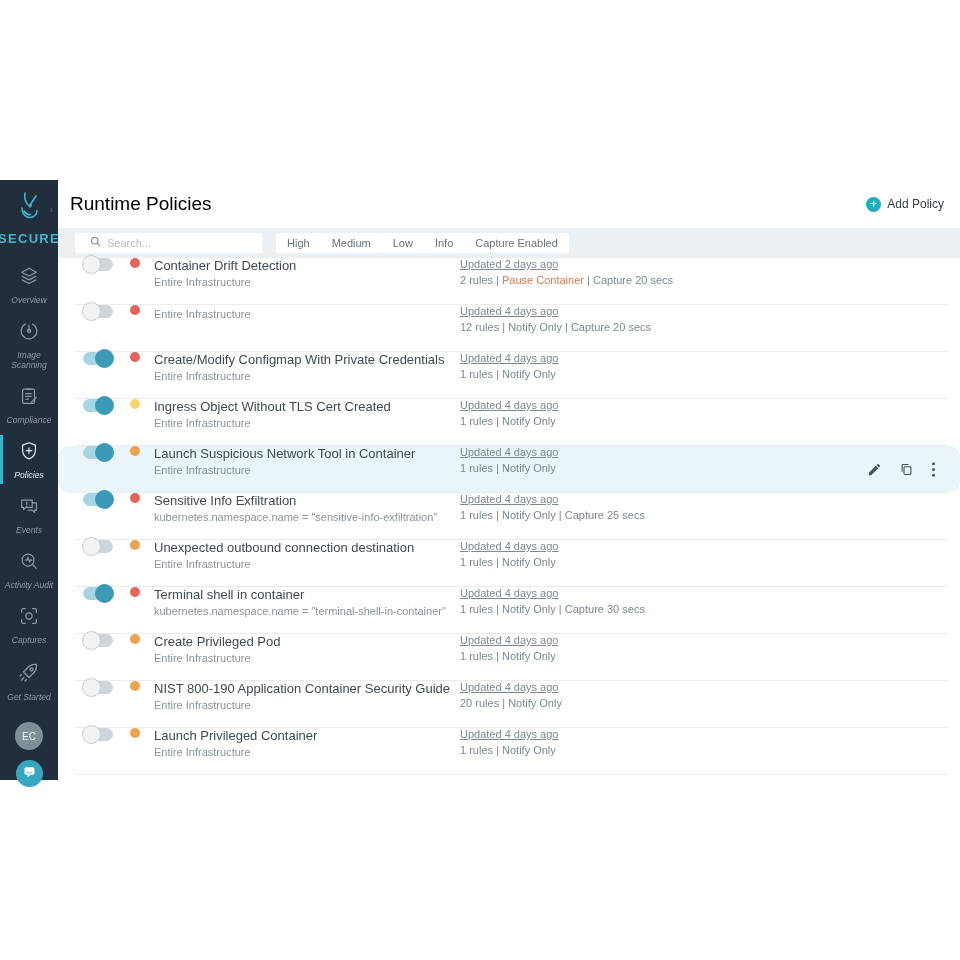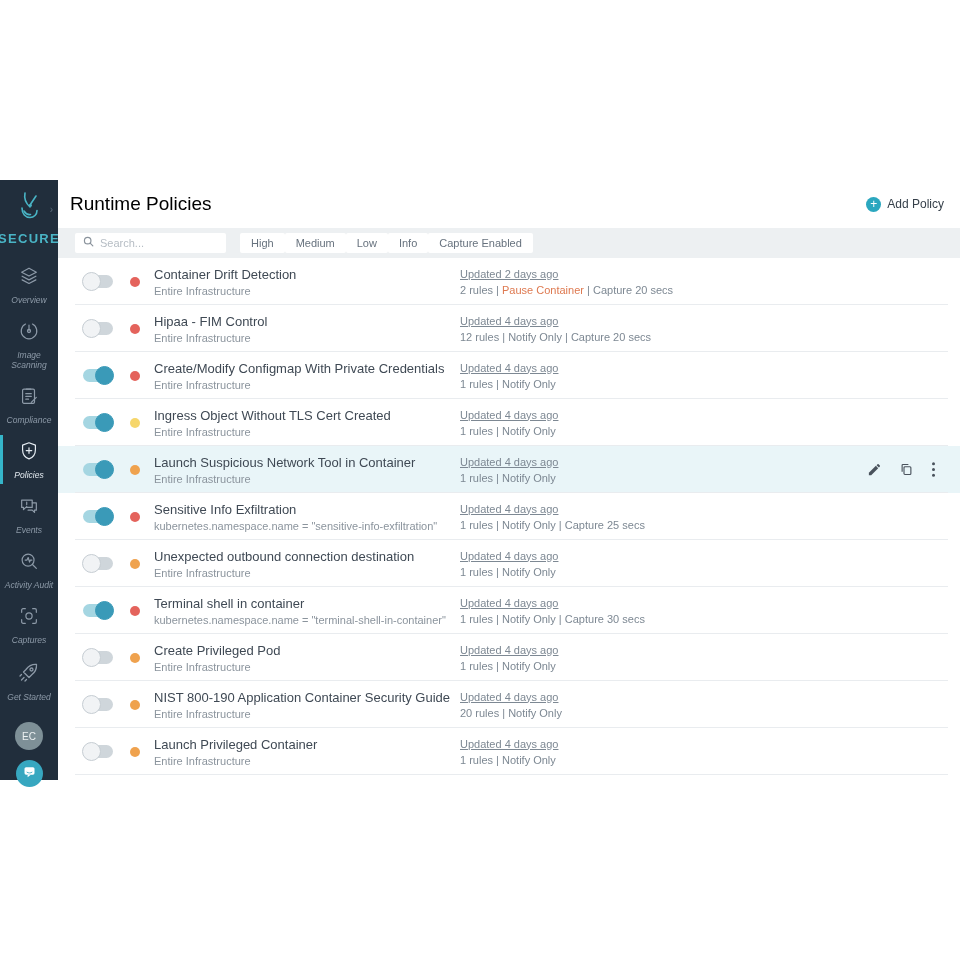--- a/index.html
+++ b/index.html
@@ -25,28 +25,28 @@
   .intercom-btn { width:27px; height:27px; border-radius:50%; background:#37a7c0; display:flex; align-items:center; justify-content:center; cursor:pointer; }
 
   
   .main { flex:1; display:flex; flex-direction:column; background:#fff; min-width:0; }
   .page-header { height:48px; display:flex; align-items:center; padding:0 16px 0 12px; flex-shrink:0; }
   .page-title { font-size:19px; color:#000000; }
   .add-policy { margin-left:auto; display:flex; align-items:center; gap:6px; font-size:12px; color:#353f49; cursor:pointer; }
   .add-icon { width:15px; height:15px; border-radius:50%; background:#2ba7bf; color:#fff; display:flex; align-items:center; justify-content:center; font-size:12px; line-height:13px; }
 
   .filter-bar { height:30px; background:#edf0f2; display:flex; align-items:center; padding:0 12px 0 17px; gap:8px; flex-shrink:0; }
-  .search-box { width:151px; height:20px; background:#fff; border-radius:2px; display:flex; align-items:center; padding:0 7px; gap:5px; margin-right:6px; flex-shrink:0; }
+  .search-box { width:187px; height:20px; background:#fff; border-radius:2px; display:flex; align-items:center; padding:0 14px; gap:5px; margin-right:6px; flex-shrink:0; }
   .search-box svg { flex-shrink:0; }
   .search-box input { border:none; outline:none; font-size:11px; color:#57606a; width:100%; background:transparent; font-family:"Liberation Sans", sans-serif; }
   .search-box input::placeholder { color:#b6bdc4; }
   .filter-btn { background:#fff; border-radius:2px; padding:4px 11px; font-size:11px; color:#67727e; cursor:pointer; white-space:nowrap; }
 
   .rows { flex:1; }
-  .policy-row { height:47px; display:flex; align-items:center; position:relative; cursor:pointer; }
+  .policy-row { height:47px; display:flex; position:relative; cursor:pointer;border-radius:11px; }
   .policy-row.selected { background:#e9f5f8; }
   .policy-row::after { content:''; position:absolute; left:17px; right:12px; bottom:0; height:1px; background:#e9ecef; }
   .cell-toggle { flex:0 0 72px; padding-left:25px; }
   .toggle { width:30px; height:13px; border-radius:7px; background:#cfd6db; position:relative; cursor:pointer; }
   .toggle .knob { position:absolute; top:-3px; left:-1px; width:19px; height:19px; border-radius:50%; background:#f1f3f5; border:1px solid #c6cdd3; }
   .toggle.on { background:#a5d6e2; }
   .toggle.on .knob { left:auto; right:-1px; background:#3a9ab8; border-color:#3a9ab8; }
   .cell-dot { flex:0 0 24px; }
   .sev-dot { width:10px; height:10px; border-radius:50%; }
   .cell-name { flex:0 0 306px; min-width:0; padding-right:10px; }
@@ -215,21 +215,20 @@
         <div class="policy-row">
     <div class="cell-toggle">
       <div class="toggle">
               <div class="knob"></div>
             </div>
     </div>
     <div class="cell-dot">
       <div class="sev-dot" style="background: rgb(228, 99, 92);"></div>
     </div>
     <div class="cell-name">
-      <div class="policy-name">Hipaa - FIM Control</div>
       <div class="policy-scope">Entire Infrastructure</div>
     </div>
     <div class="cell-updated">
       <div class="updated-line">Updated 4 days ago</div>
       <div class="rules-line"><span>12 rules</span> | <span>Notify Only</span> | <span>Capture 20 secs</span></div>
     </div>
     <div class="cell-actions"></div>
   </div>
         <div class="policy-row">
     <div class="cell-toggle">

